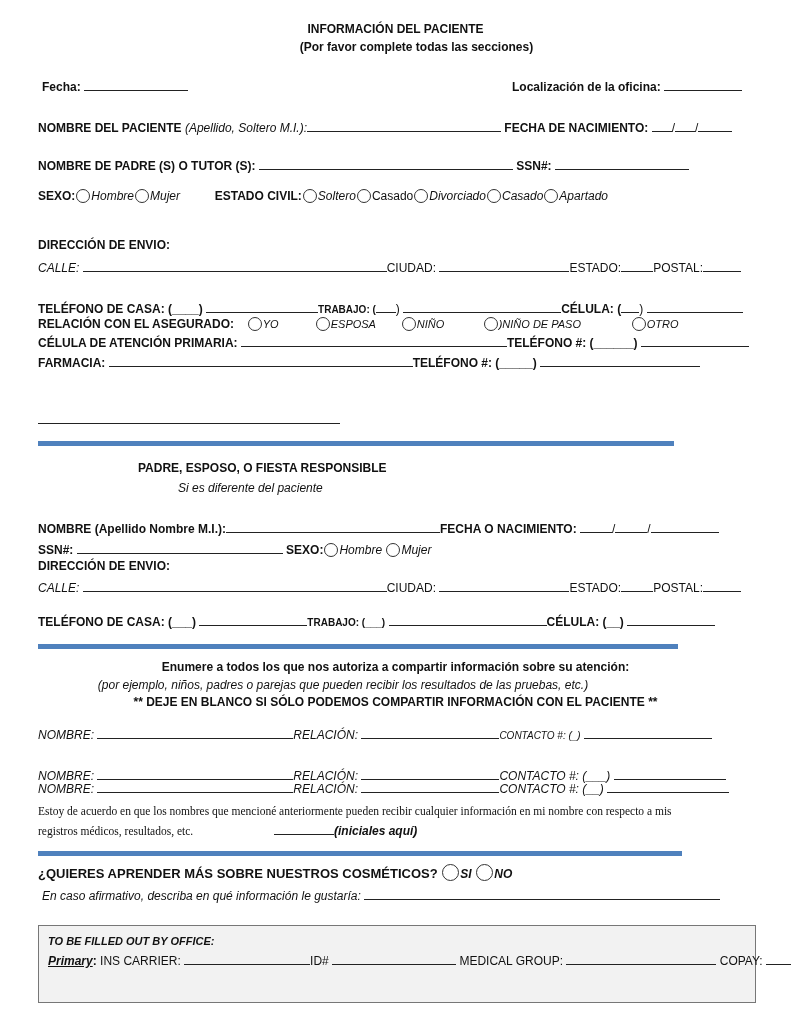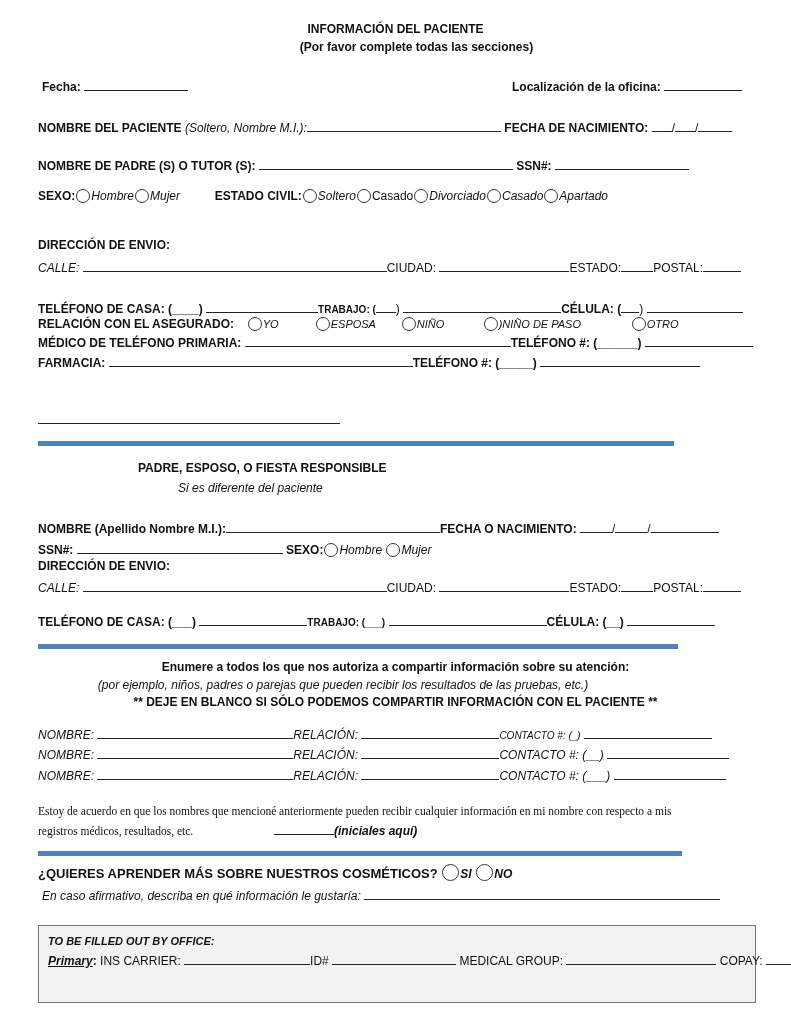--- a/index.html
+++ b/index.html
@@ -34,21 +34,21 @@
   <span class="b">Fecha:</span>
   <span class="line" style="width:104px;"></span>
 </div>
 <div class="row f12" style="left:512px; top:78px;">
   <span class="b">Localización de la oficina:</span>
   <span class="line" style="width:78px;"></span>
 </div>
 
 <div class="row f12" style="left:38px; top:119px;">
   <span class="b">NOMBRE DEL PACIENTE</span>
-  <span class="i">(Soltero, Nombre M.I.):</span><span class="line" style="width:194px;"></span>
+  <span class="i">(Apellido, Soltero M.I.):</span><span class="line" style="width:194px;"></span>
   <span class="b">FECHA DE NACIMIENTO:</span>
   <span class="line" style="width:20px;"></span>/<span class="line" style="width:20px;"></span>/<span class="line" style="width:34px;"></span>
 </div>
 
 <div class="row f12" style="left:38px; top:157px;">
   <span class="b">NOMBRE DE PADRE (S) O TUTOR (S):</span>
   <span class="line" style="width:254px;"></span>
   <span class="b">SSN#:</span>
   <span class="line" style="width:134px;"></span>
 </div>
@@ -73,21 +73,21 @@
   <span class="line" style="width:96px;"></span>
 </div>
 
 <div class="row f12" style="left:38px; top:317px;">
   <span class="b">RELACIÓN CON EL ASEGURADO:</span>
   <span style="display:inline-block;width:6px;"></span>
   <span class="radio"></span><span class="i f11" style="display:inline-block;width:52px;">YO</span><span class="radio"></span><span class="i f11" style="display:inline-block;width:70px;">ESPOSA</span><span class="radio"></span><span class="i f11" style="display:inline-block;width:66px;">NIÑO</span><span class="radio"></span><span class="i f11" style="display:inline-block;width:132px;">)NIÑO DE PASO</span><span class="radio"></span><span class="i f11">OTRO</span>
 </div>
 
 <div class="row f12" style="left:38px; top:334px;">
-  <span class="b">MÉDICO DE TELÉFONO PRIMARIA:</span>
+  <span class="b">CÉLULA DE ATENCIÓN PRIMARIA:</span>
   <span class="line" style="width:266px;"></span><span class="b">TELÉFONO #: (______)</span>
   <span class="line" style="width:108px;"></span>
 </div>
 
 <div class="row f12" style="left:38px; top:354px;">
   <span class="b">FARMACIA:</span>
   <span class="line" style="width:304px;"></span><span class="b">TELÉFONO #: (_____)</span>
   <span class="line" style="width:160px;"></span>
 </div>
 
@@ -132,21 +132,21 @@
 <div class="center f12 b" style="left:0; width:791px; top:660px;">Enumere a todos los que nos autoriza a compartir información sobre su atención:</div>
 <div class="center f12 i" style="left:0; width:686px; top:678px;">(por ejemplo, niños, padres o parejas que pueden recibir los resultados de las pruebas, etc.)</div>
 <div class="center f12 b" style="left:0; width:791px; top:695px;">** DEJE EN BLANCO SI SÓLO PODEMOS COMPARTIR INFORMACIÓN CON EL PACIENTE **</div>
 
 <div class="row f12" style="left:38px; top:726px;">
   <span class="i">NOMBRE:</span>
   <span class="line" style="width:196px;"></span><span class="i">RELACIÓN:</span>
   <span class="line" style="width:138px;"></span><span class="i f10">CONTACTO #: (_)</span>
   <span class="line" style="width:128px;"></span>
 </div>
-<div class="row f12" style="left:38px; top:746px;">
+<div class="row f12" style="left:38px; top:780px;">
   <span class="i">NOMBRE:</span>
   <span class="line" style="width:196px;"></span><span class="i">RELACIÓN:</span>
   <span class="line" style="width:138px;"></span><span class="i">CONTACTO #: (__)</span>
   <span class="line" style="width:122px;"></span>
 </div>
 <div class="row f12" style="left:38px; top:767px;">
   <span class="i">NOMBRE:</span>
   <span class="line" style="width:196px;"></span><span class="i">RELACIÓN:</span>
   <span class="line" style="width:138px;"></span><span class="i">CONTACTO  #: (___)</span>
   <span class="line" style="width:112px;"></span>

